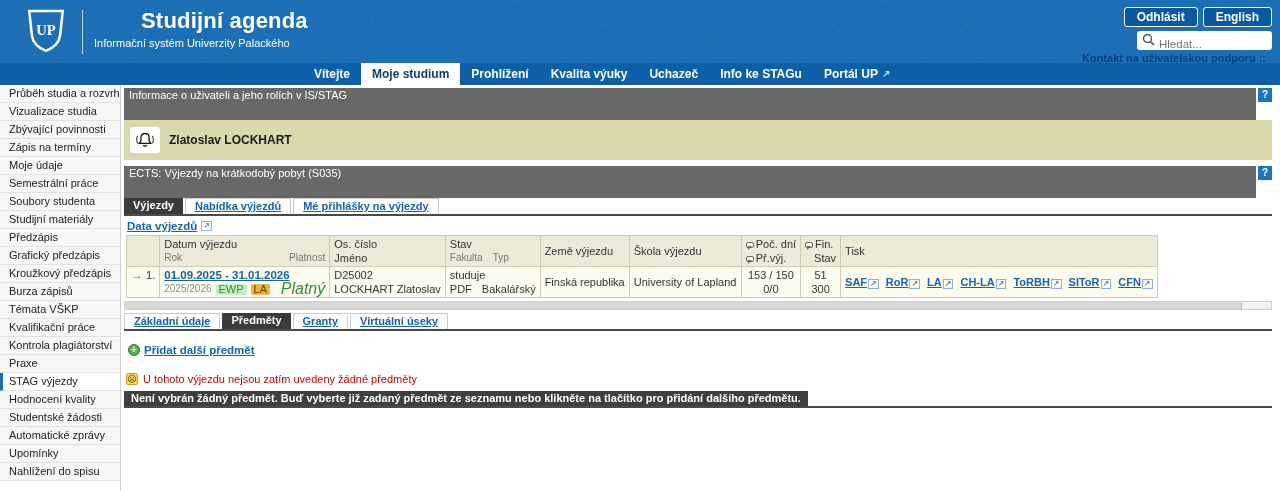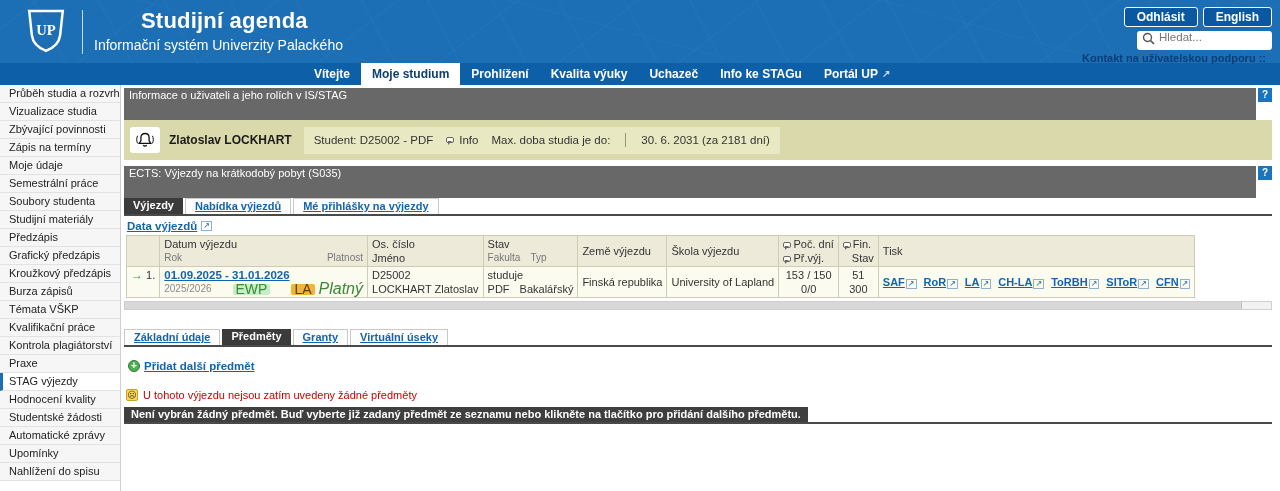--- a/index.html
+++ b/index.html
@@ -10,29 +10,29 @@
   .header { position:relative; height:63px; background:#1d6fb5; }
   .header::before { content:""; position:absolute; inset:0; opacity:.55;
     background:
       repeating-linear-gradient(62deg, rgba(255,255,255,.05) 0 1px, transparent 1px 58px),
       repeating-linear-gradient(-38deg, rgba(255,255,255,.05) 0 1px, transparent 1px 74px),
       repeating-linear-gradient(15deg, rgba(255,255,255,.04) 0 1px, transparent 1px 96px); }
   .logo { position:absolute; left:26px; top:9px; }
   .logo-sep { position:absolute; left:82px; top:10px; width:1px; height:44px; background:rgba(255,255,255,.75); }
   .title-block { position:absolute; left:94px; top:8px; color:#fff; }
   .app-title { font-size:22px; font-weight:bold; letter-spacing:.2px;margin-left:47px; }
-  .app-subtitle { font-size:14px; margin-top:3px; }
+  .app-subtitle { font-size:11px; margin-top:3px; }
 
   .hdr-right1 { position:absolute; top:7px; right:8px; display:flex; gap:5px; align-items:center; }
   .user-field { width:150px; height:20px; background:#fff; border:1px solid #9fc0dd; border-radius:2px;
     font-size:11.5px; color:#333; line-height:18px; padding-left:6px; }
   .hdr-btn { height:20px; padding:0 12px; background:#0b58a2; border:1px solid #fff; border-radius:3px;
     color:#fff; font-weight:bold; font-size:12px; line-height:18px; cursor:pointer; }
   .hdr-right2 { position:absolute; top:31px; right:8px; }
-  .search-box { width:135px; height:19px; background:#fff; border-radius:3px; display:flex; align-items:flex-start;
+  .search-box { width:135px; height:19px; background:#fff; border-radius:3px; display:flex; align-items:flex-end;
     padding:0 5px; gap:4px; }
   .search-box input { border:none; outline:none; width:100px; font-size:11.5px; color:#666;
     font-family:"Liberation Sans",sans-serif; }
   .hdr-contact { position:absolute; top:52px; right:14px; font-size:11px; font-weight:bold; color:#093e78; cursor:pointer; }
 
   
   .nav { height:22px; background:#0d60a8; display:flex; padding-left:303px; }
   .nav-tab { color:#fff; font-weight:bold; font-size:12px; line-height:22px; padding:0 11px; cursor:pointer;
     display:flex; align-items:center; gap:4px; }
   .nav-tab.active { background:#fff; color:#0d3f6e; }
@@ -86,37 +86,37 @@
   .tbl td { border:1px solid #cfccb4; padding:1px 4px; font-size:11px; color:#333; vertical-align:top; }
   .tbl .hd td { background:#edeada; }
   .tbl .bd td { background:#fcfbf0; }
   .l1 { line-height:14px; white-space:nowrap; }
   .l2 { line-height:14px; white-space:nowrap; color:#777; font-size:10px; }
   .l2flex { display:flex; gap:10px; }
   .sub-split { display:flex; }
   .sub-split .right { margin-left:auto; }
   .idx-cell { white-space:nowrap; }
   .arrow { color:#3a9d3a; font-weight:bold; font-size:12px; }
-  .badge { display:inline-block; font-size:14px; padding:0 3px; border-radius:2px; line-height:11px;margin-left:17px; }
+  .badge { display:inline-block; font-size:11px; padding:0 3px; border-radius:2px; line-height:11px; }
   .badge.ewp { background:#c7efc7; color:#3a8a3a; }
   .badge.la { background:#f2b33d; color:#5b4300; }
   .valid { color:#3a8a3a; font-size:16px; margin-left:auto;font-style:italic; }
   .date-sub { display:flex; align-items:center; gap:4px; line-height:14px; }
   .muted { color:#8a8a8a; font-size:10px; }
   .vm { vertical-align:middle !important; }
   .ctr { text-align:center; }
   .tisk-links { display:flex; gap:7px; align-items:center; white-space:nowrap; }
   .tisk-links .blue-link { font-size:11px; }
 
   
   .hscroll { height:9px; border:1px solid #cfcfcf; background:#f2f2f2; margin-top:3px; position:relative; }
   .hscroll-thumb { position:absolute; left:0; top:0; bottom:0; width:97.5%; background:#d8d8d8;
     border-right:1px solid #bdbdbd; cursor:pointer; }
 
-  .subtab-row { margin-top:19px; }
+  .subtab-row { margin-top:3px; }
 
   .add-row { margin:13px 0 0 4px; display:flex; align-items:center; gap:4px; }
   .plus-icon { width:12px; height:12px; border-radius:50%; background:#4caf50; border:1px solid #2f7d33;
     color:#fff; font-size:10px; font-weight:bold; line-height:10px; text-align:center; }
 
   .warn-row { margin:17px 0 0 2px; display:flex; align-items:center; gap:5px; }
   .sad-icon { width:12px; height:12px; background:#ffd54f; border:1px solid #c9a227; border-radius:2px;
     font-size:9px; line-height:11px; text-align:center; color:#333; }
   .warn-text { color:#cc0000; font-size:11px; }
 
@@ -207,30 +207,20 @@
     <div class="user-row">
       <div class="bell-box">
         <svg width="20" height="17" viewBox="0 0 20 17">
           <path d="M10 1.5 c2.7 0 4.1 1.9 4.1 4.1 v3.3 l1.7 2.4 H4.2 l1.7 -2.4 V5.6 c0 -2.2 1.4 -4.1 4.1 -4.1 z" fill="none" stroke="#111" stroke-width="1.3"></path>
           <path d="M8.4 13 a1.7 1.7 0 0 0 3.2 0" fill="none" stroke="#111" stroke-width="1.2"></path>
           <path d="M2.6 3.8 c-1.2 2 -1.2 5.6 0 7.6" fill="none" stroke="#111" stroke-width="1"></path>
           <path d="M17.4 3.8 c1.2 2 1.2 5.6 0 7.6" fill="none" stroke="#111" stroke-width="1"></path>
         </svg>
       </div>
       <span class="user-name">Zlatoslav LOCKHART</span>
-      <div class="user-panel">
-        <span>Student: D25002 - PDF</span>
-        <span class="info-link">
-          <span class="bubble"></span>
-          <span>Info</span>
-        </span>
-        <span>Max. doba studia je do:</span>
-        <span class="vdiv"></span>
-        <span>30. 6. 2031 (za 2181 dní)</span>
-      </div>
     </div>
 
     <div class="gap6"></div>
 
     <div class="section-row">
       <div class="section-bar">ECTS: Výjezdy na krátkodobý pobyt (S035)</div>
       <div class="help-btn">?</div>
     </div>
 
     <div class="tab-row">

